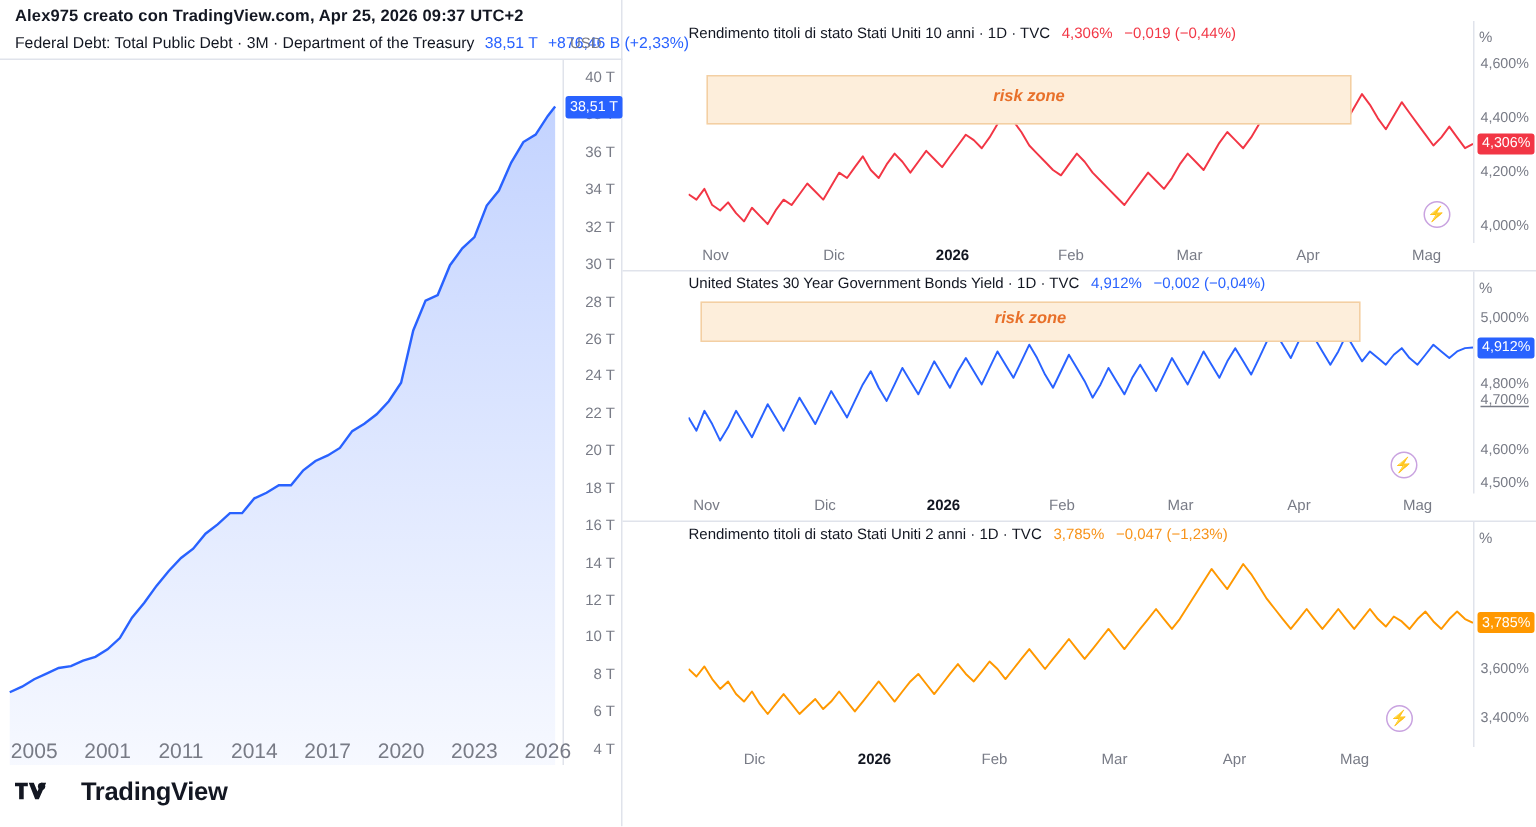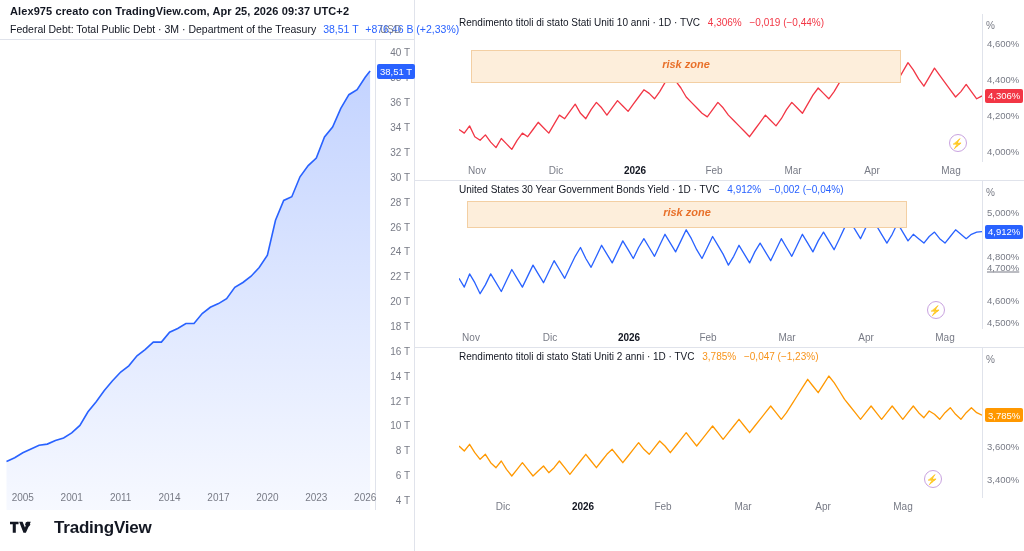--- a/index.html
+++ b/index.html
@@ -43,21 +43,21 @@
     position:absolute;right:0;top:0;width:40px;height:470px;
     border-left:1px solid #e0e3eb;box-sizing:border-box;
   }
   .lbl{
     position:absolute;font-size:10px;color:#787b86;
     right:40px;text-align:right;width:36px;
     transform:translateY(-50%);
     padding-right:4px;
   }
   .xlbl{
-    position:absolute;font-size:10px;color:#787b86;
+    position:absolute;font-size:14px;color:#787b86;
     transform:translateX(-50%);
   }
   .price-tag{
     position:absolute;background:#2962ff;color:#fff;
     font-size:9.5px;padding:2px 3px;border-radius:2px;
     white-space:nowrap;
   }
   .tv-logo{
     position:absolute;left:10px;bottom:13px;
     display:flex;align-items:center;gap:22px;

